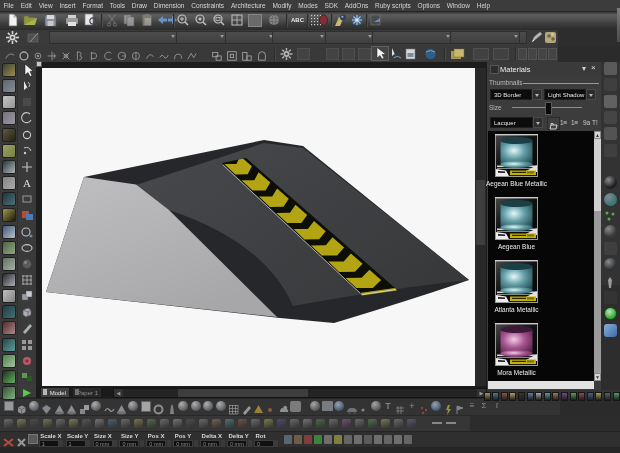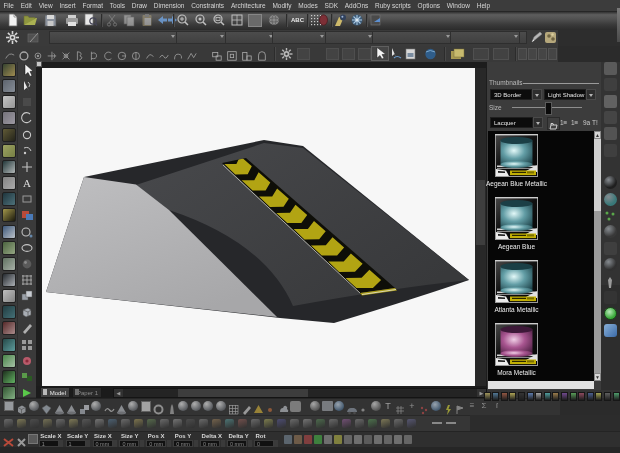--- a/index.html
+++ b/index.html
@@ -102,20 +102,26 @@
 <path d="M320,226.5 L354,221.5" stroke="#e6e6da" stroke-width="0.8" fill="none"></path>
 </g>
 </svg>
 </div>
 <div class="abs" id="vsb">
     <div class="thumb"></div>
   </div>
 <div class="abs" id="tabbar"></div>
 <div class="abs" id="panel">
 
+ <div class="abs" style="left:0;top:0;width:114px;height:13px;background:#3a3a3a;">
+  <div class="abs" style="left:3px;top:3px;width:7px;height:7px;background:#2c2c2c;border:1px solid #555;"></div>
+  <div class="abs" style="left:13px;top:2.5px;font-size:7.5px;color:#eeeeee;">Materials</div>
+  <div class="abs" style="left:95px;top:2px;font-size:8px;color:#cfcfcf;">▾</div>
+  <div class="abs" style="left:104px;top:1px;font-size:8px;color:#e3e3e3;">×</div>
+ </div>
  <div class="plab" style="left:2px;top:17px;">Thumbnails</div>
  <div class="abs" style="left:36px;top:21px;width:76px;height:1px;background:#9a9a9a;"></div>
 
  <div class="pdd" style="left:3px;top:27px;width:42px;">3D Border</div>
  <div class="pdb" style="left:45px;top:27px;"></div>
  <div class="pdd" style="left:57px;top:27px;width:42px;">Light Shadow</div>
  <div class="pdb" style="left:99px;top:27px;"></div>
 
  <div class="plab" style="left:2px;top:42px;">Size</div>
  <div class="abs" style="left:25px;top:45px;width:70px;height:1px;background:#8d8d8d;"></div>

